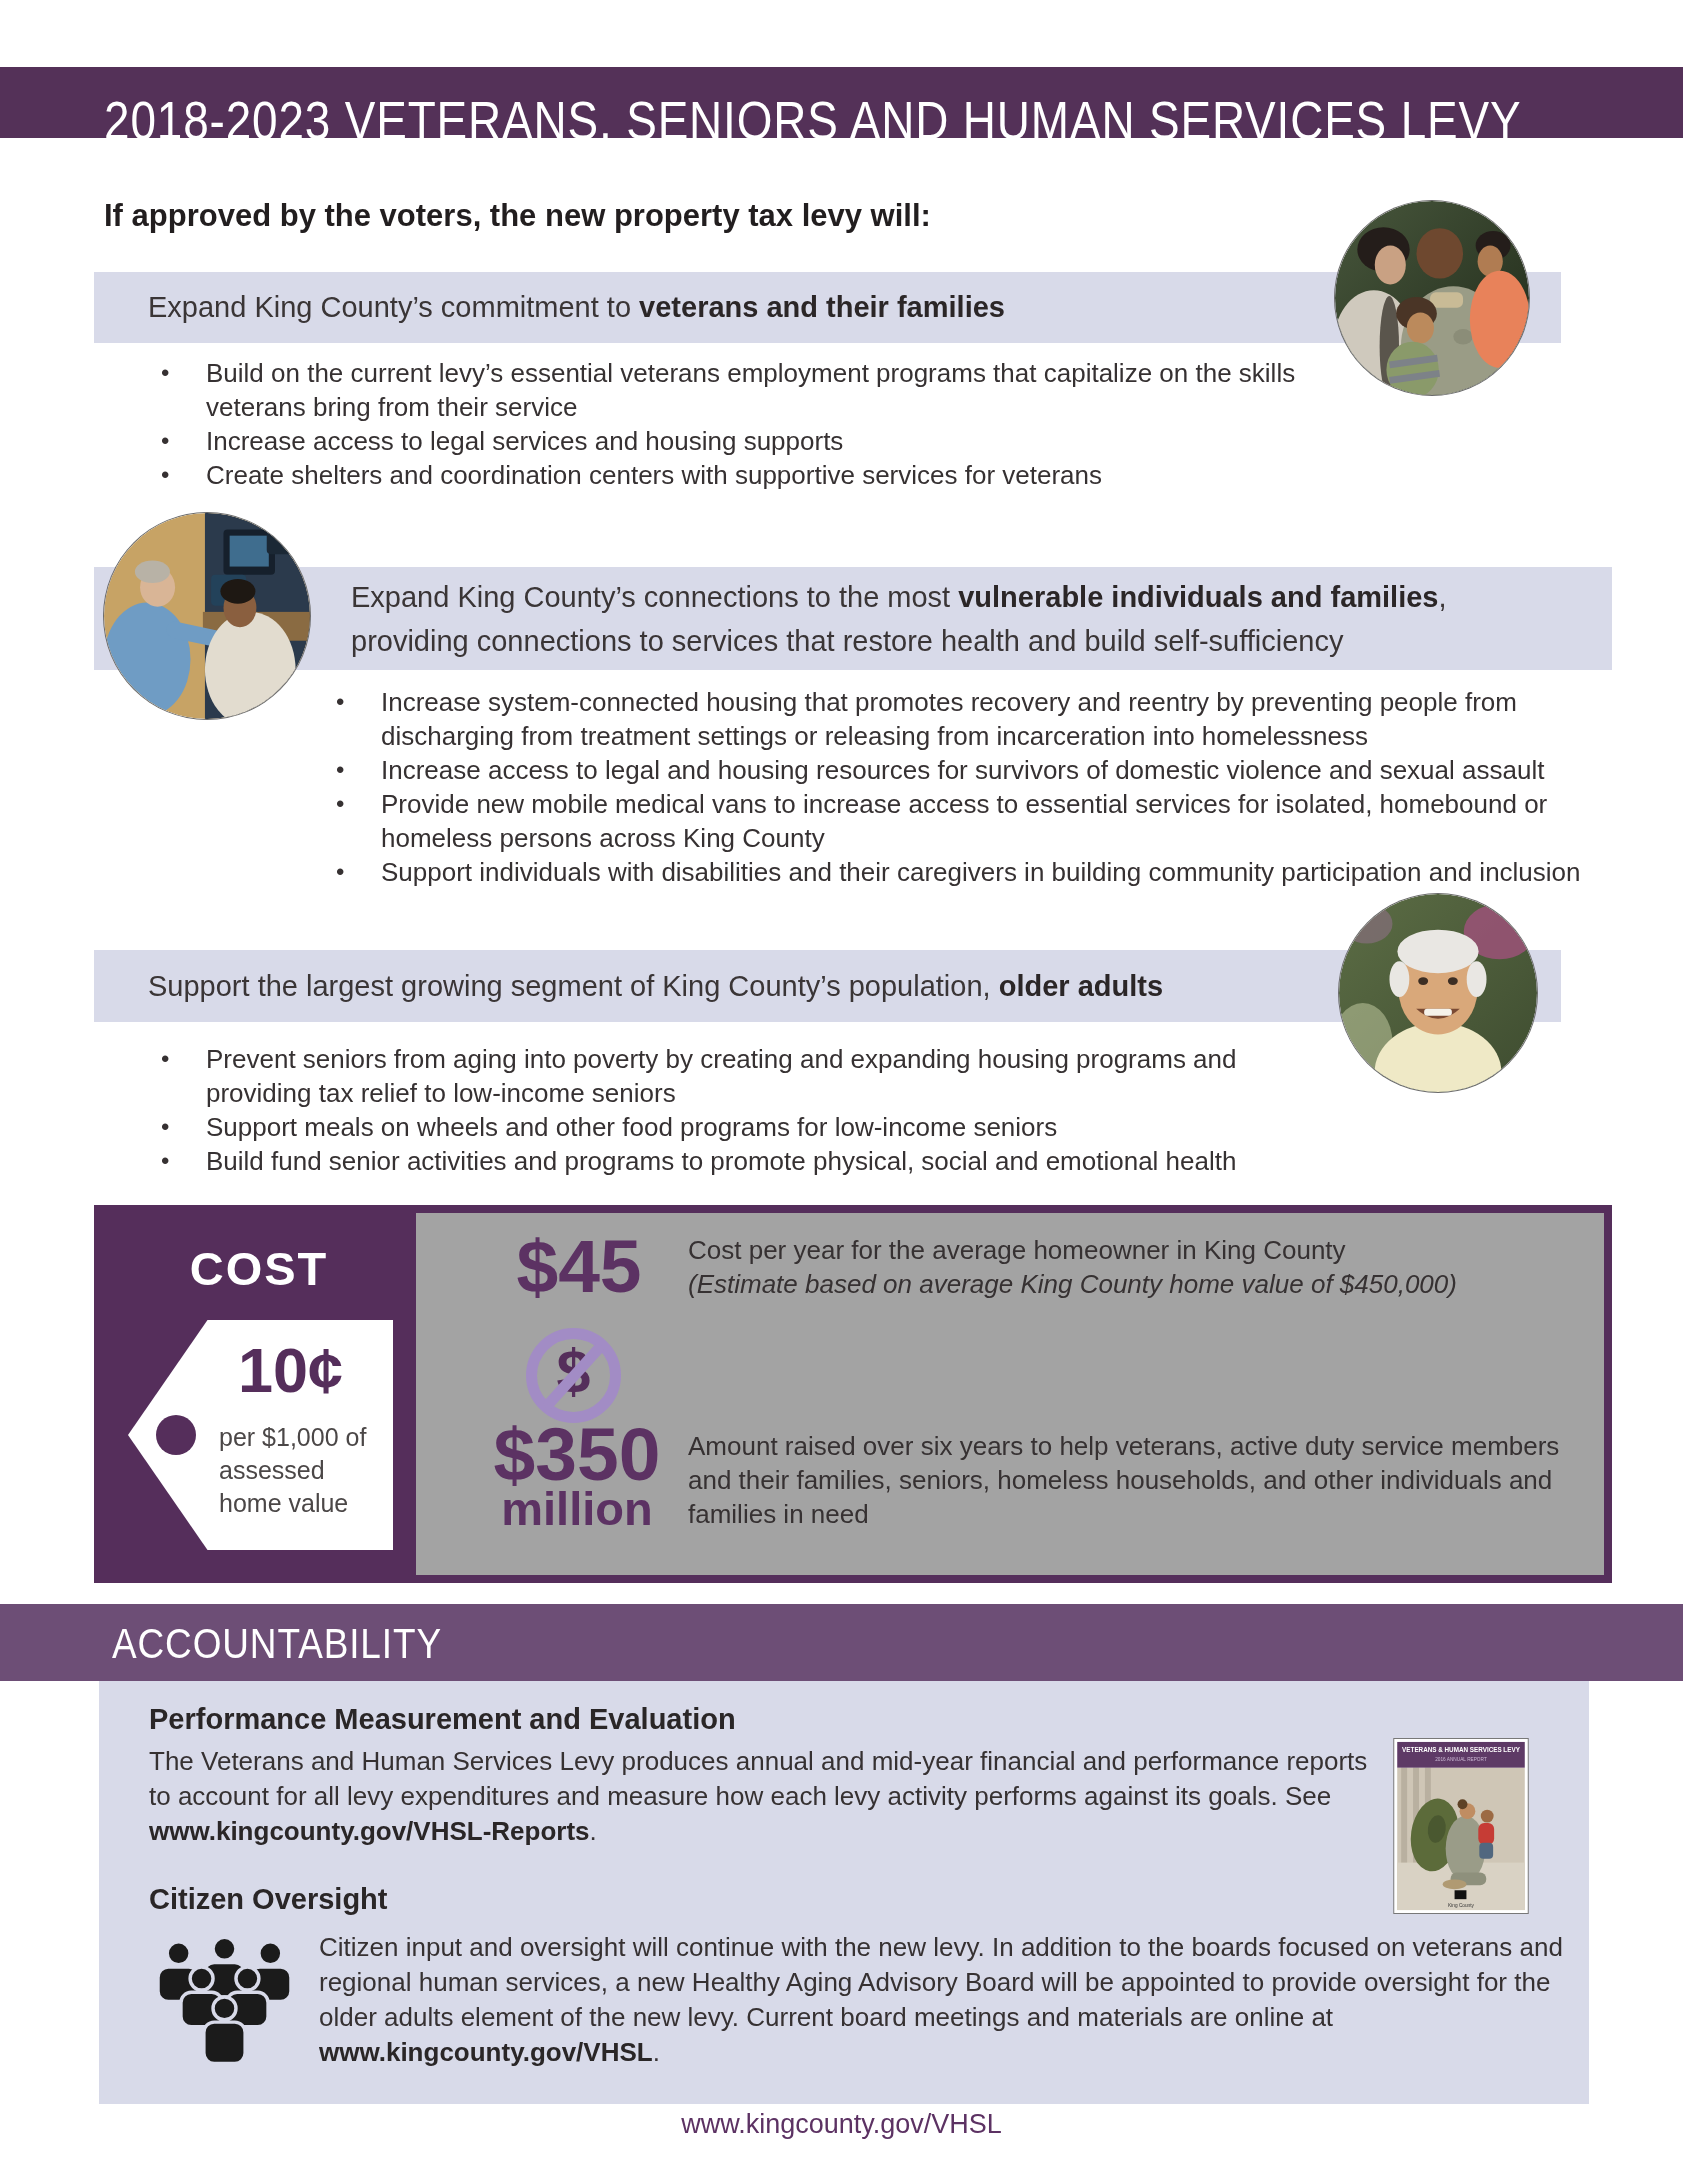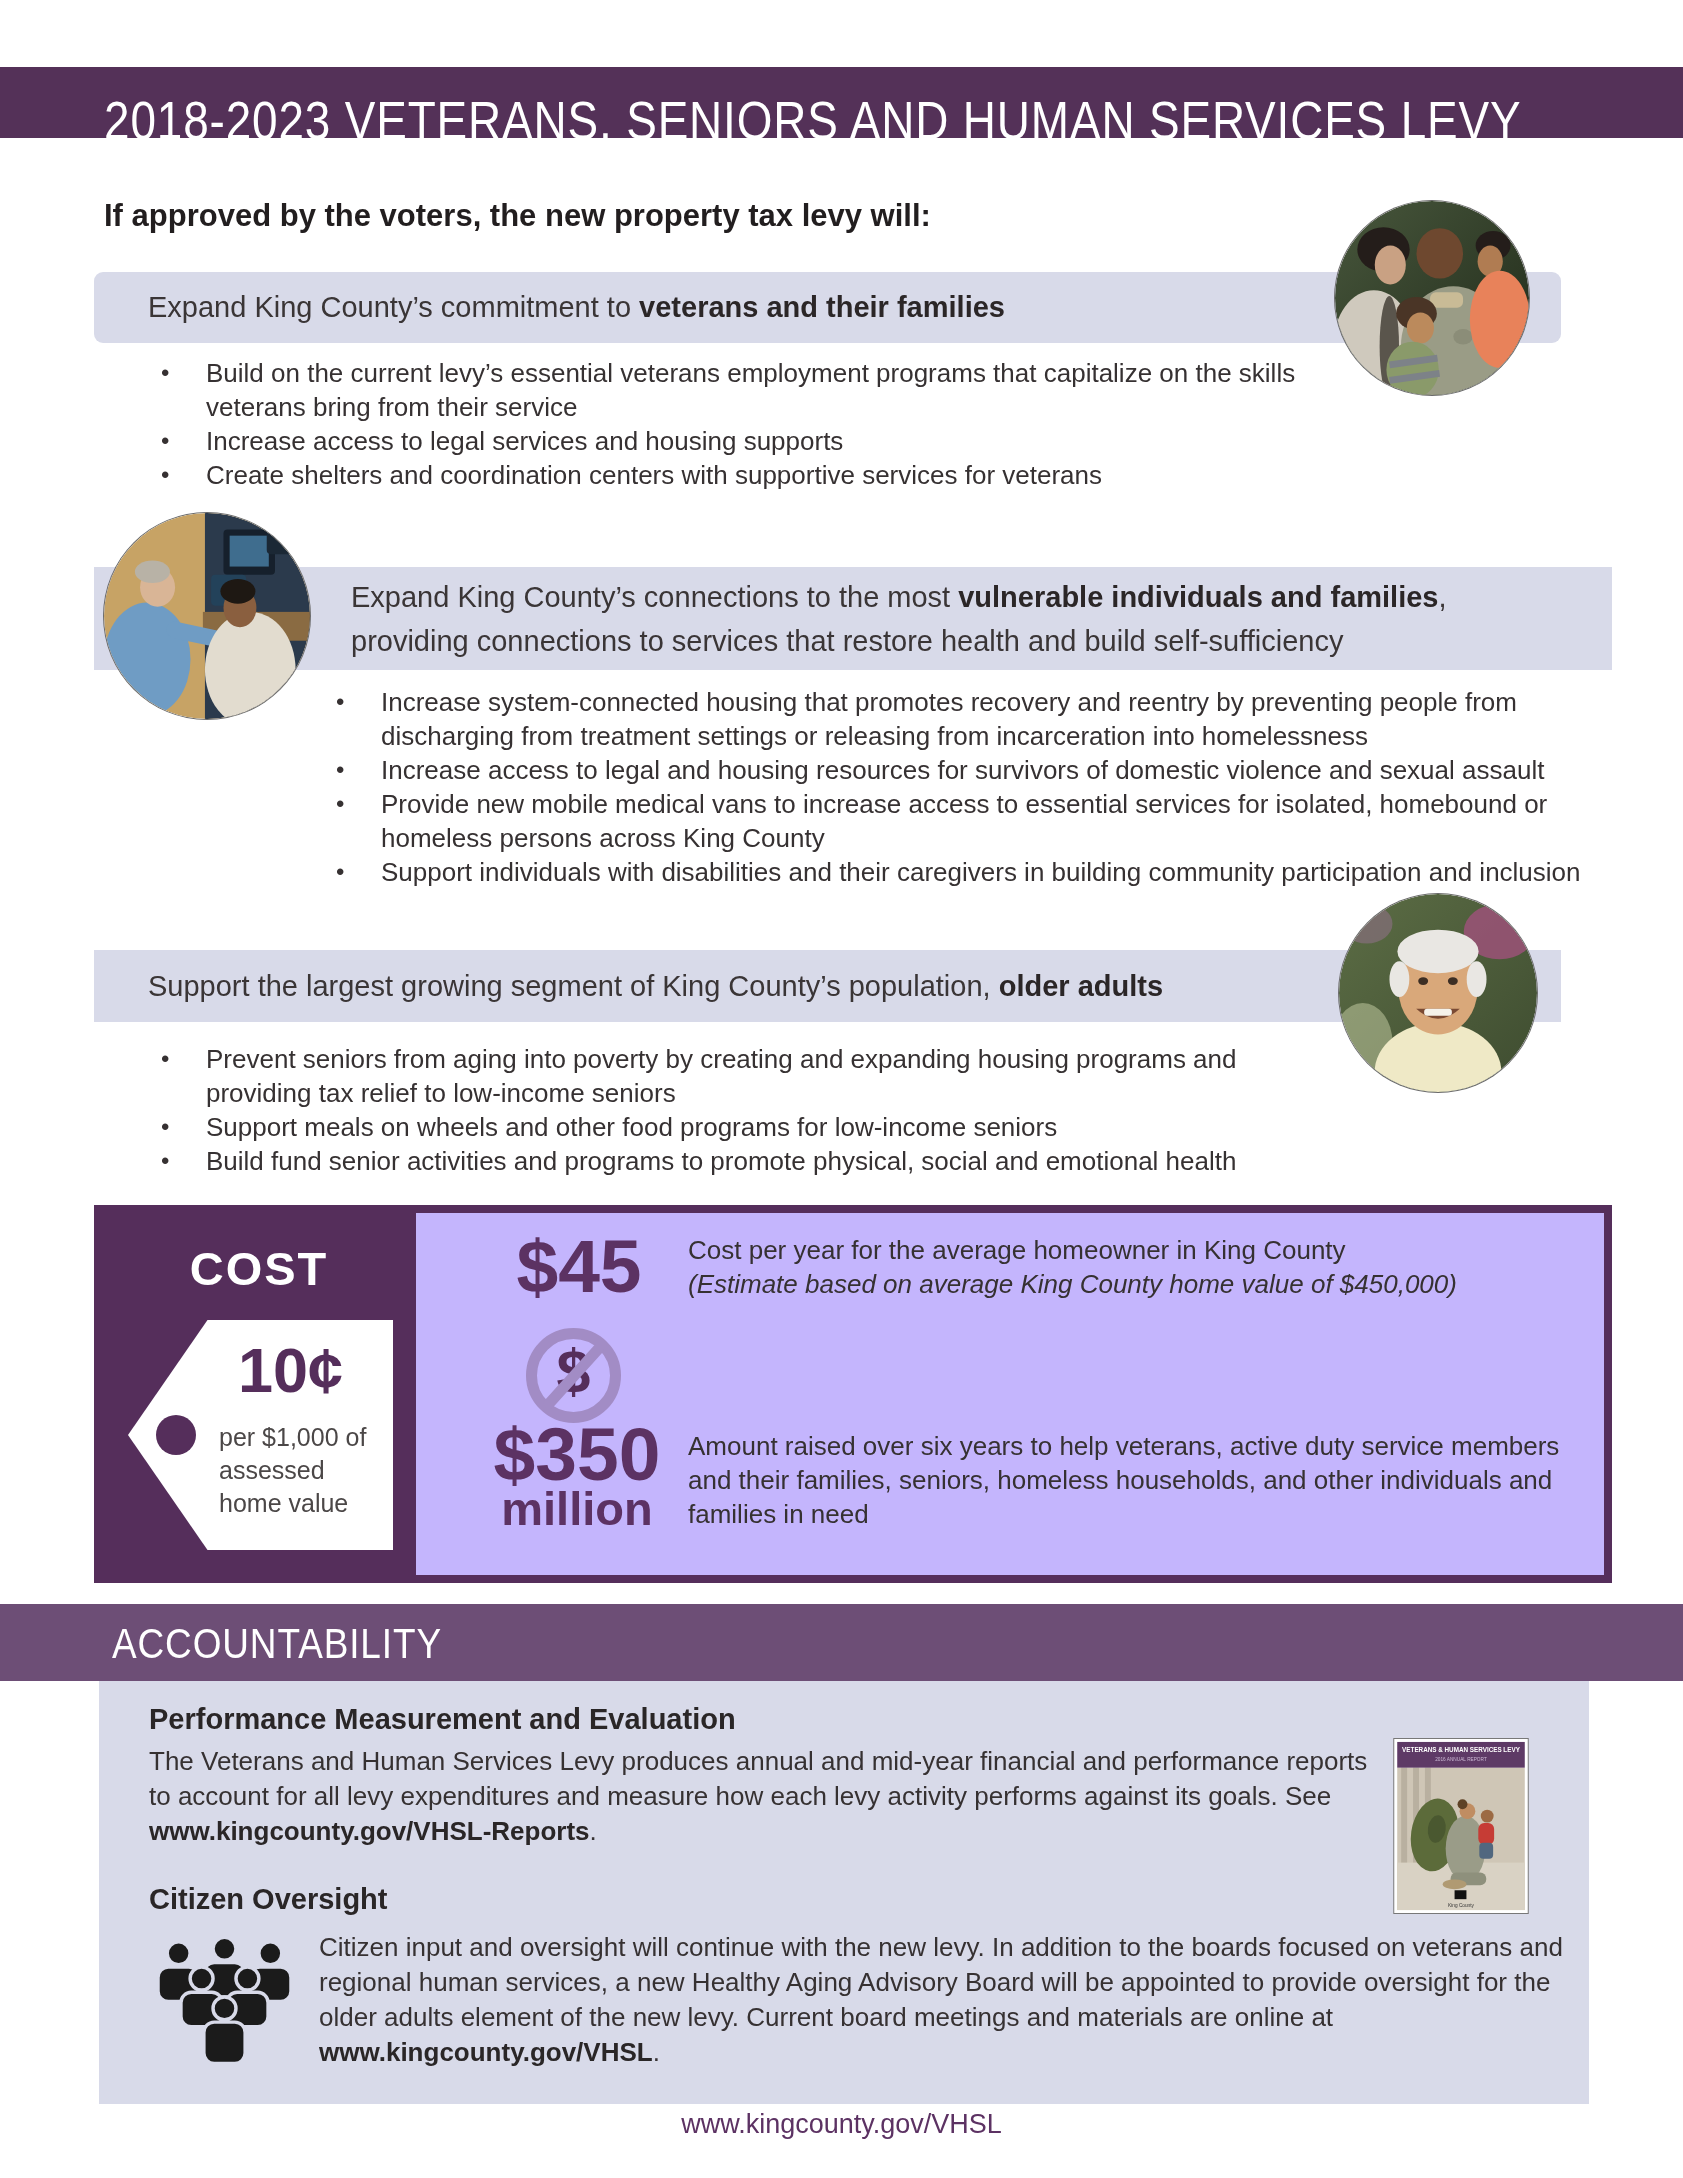--- a/index.html
+++ b/index.html
@@ -11,21 +11,21 @@
   .header-bar{left:0;top:67px;width:1683px;height:71px;background:#543158;}
   .header-title{left:104px;top:22px;color:#ffffff;font-size:54px;font-weight:400;
       letter-spacing:1px;white-space:nowrap;display:inline-block;
       transform:scaleX(.85);transform-origin:0 50%;}
 
   .intro-heading{left:104px;top:198px;font-size:31px;font-weight:bold;color:#221e1f;}
 
   
   .band{background:#d8dae9;display:flex;align-items:center;font-size:29px;color:#3a3536;}
   .band b{color:#2b2627;}
-  .band1{left:94px;top:272px;width:1467px;height:71px;border-radius:9px;}
+  .band1{left:94px;top:272px;width:1467px;height:71px;}
   .band1 .band-text{margin-left:54px;}
   .band2{left:94px;top:567px;width:1518px;height:103px;}
   .band2 .band-text{margin-left:257px;line-height:44px;width:1168px;}
   .band3{left:94px;top:950px;width:1467px;height:72px;}
   .band3 .band-text{margin-left:54px;}
 
   
   .bullets{list-style:none;margin:0;padding:0;font-size:26px;line-height:34px;color:#363132;}
   .bullets li{position:relative;padding-left:45px;}
   .bullets li::before{content:"•";position:absolute;left:0;top:0;font-size:24px;}
@@ -34,21 +34,21 @@
   .bullets3{left:161px;top:1042px;width:1163px;}
 
   
   .photo-circle{border-radius:50%;overflow:hidden;box-shadow:0 0 0 1px #6b6b6b;}
   .photo1{left:1335px;top:201px;width:194px;height:194px;}
   .photo2{left:104px;top:513px;width:206px;height:206px;}
   .photo3{left:1339px;top:894px;width:198px;height:198px;}
   .photo-circle svg{display:block;width:100%;height:100%;}
 
   
-  .cost-box{left:94px;top:1205px;width:1518px;height:378px;background:#c4b5fd;
+  .cost-box{left:94px;top:1205px;width:1518px;height:378px;background:#a3a3a3;
             border:8px solid #552e5b;box-sizing:border-box;}
   .cost-left{position:absolute;left:0;top:0;width:314px;height:100%;background:#552e5b;}
   .cost-title{position:absolute;left:0;top:28px;width:314px;text-align:center;
               color:#fff;font-size:47px;font-weight:bold;letter-spacing:2px;}
   .price-tag{position:absolute;left:26px;top:107px;width:265px;height:230px;background:#ffffff;
              clip-path:polygon(0% 50%,30% 0%,100% 0%,100% 100%,30% 100%);}
   .tag-hole{position:absolute;left:28px;top:95px;width:40px;height:40px;border-radius:50%;background:#552e5b;}
   .tag-value{position:absolute;left:91px;top:14px;font-size:63px;font-weight:bold;color:#552e5b;margin-left:19px;}
   .tag-caption{position:absolute;left:91px;top:101px;width:163px;font-size:25px;line-height:33px;color:#4b4747;}
 

